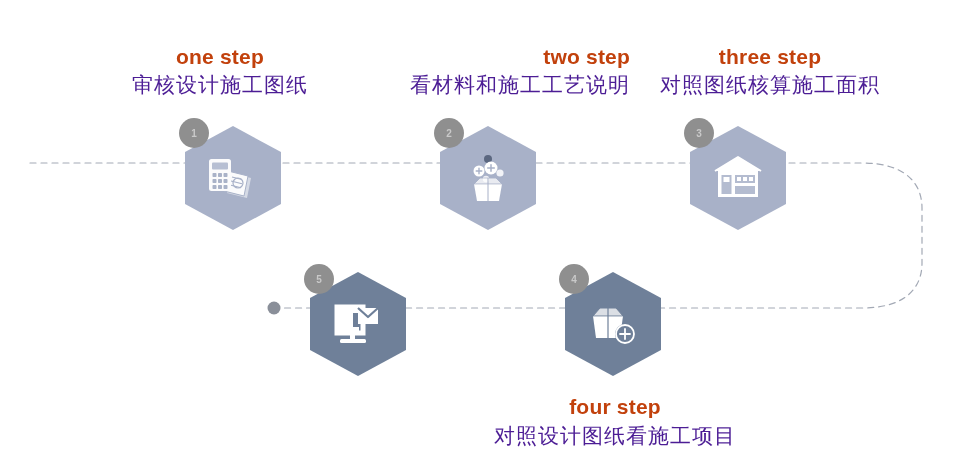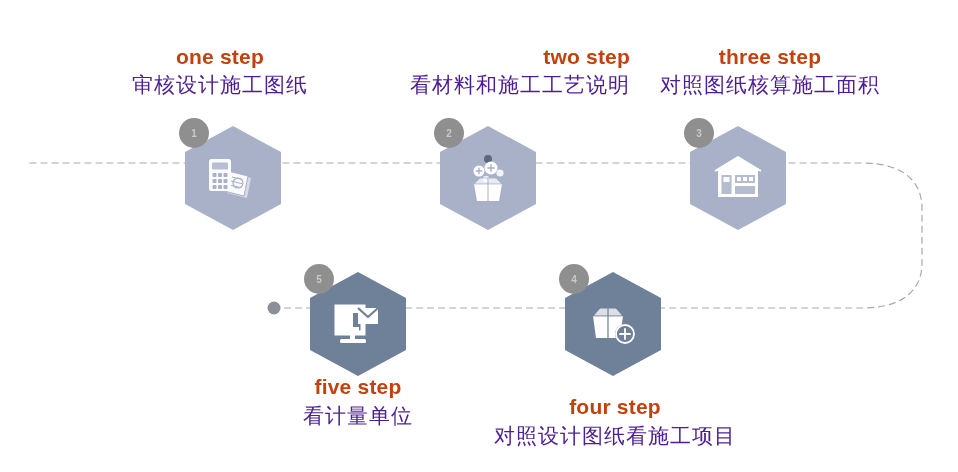--- a/index.html
+++ b/index.html
@@ -244,18 +244,14 @@
           <path d="M27 9 h20 v16 h-20 z" fill="#ffffff"></path>
           <path d="M27 9 l10 9 l10 -9" fill="none" stroke="#6f8099" stroke-width="2.2" stroke-linejoin="round"></path>
         </g>
       </svg>
     </div>
     <div class="badge" style="background:#8f8f8f; color:#c9c9c9;">
       <span>5</span>
     </div>
   </div>
 
-  <div class="caption below" style="left:248px; top:374px; width:220px;">
-    <div class="cap-title">five step</div>
-    <div class="cap-sub">看计量单位</div>
-  </div>
 
 </div>
 
 </body></html>

